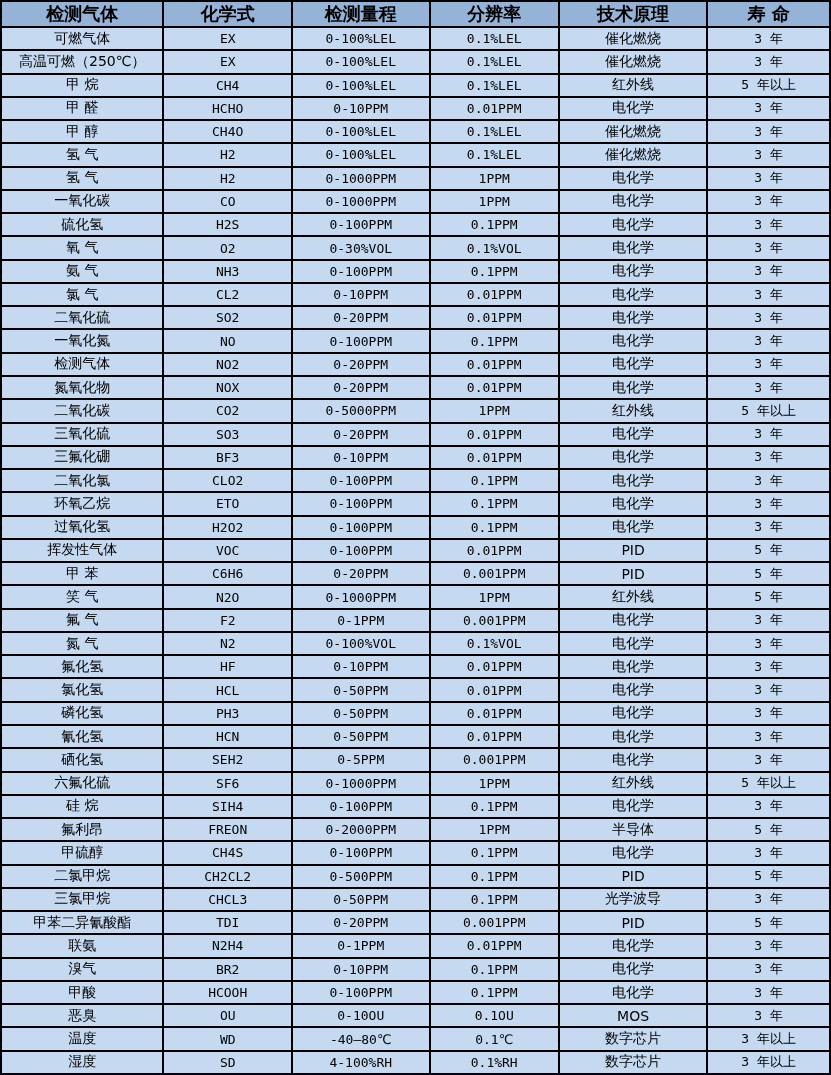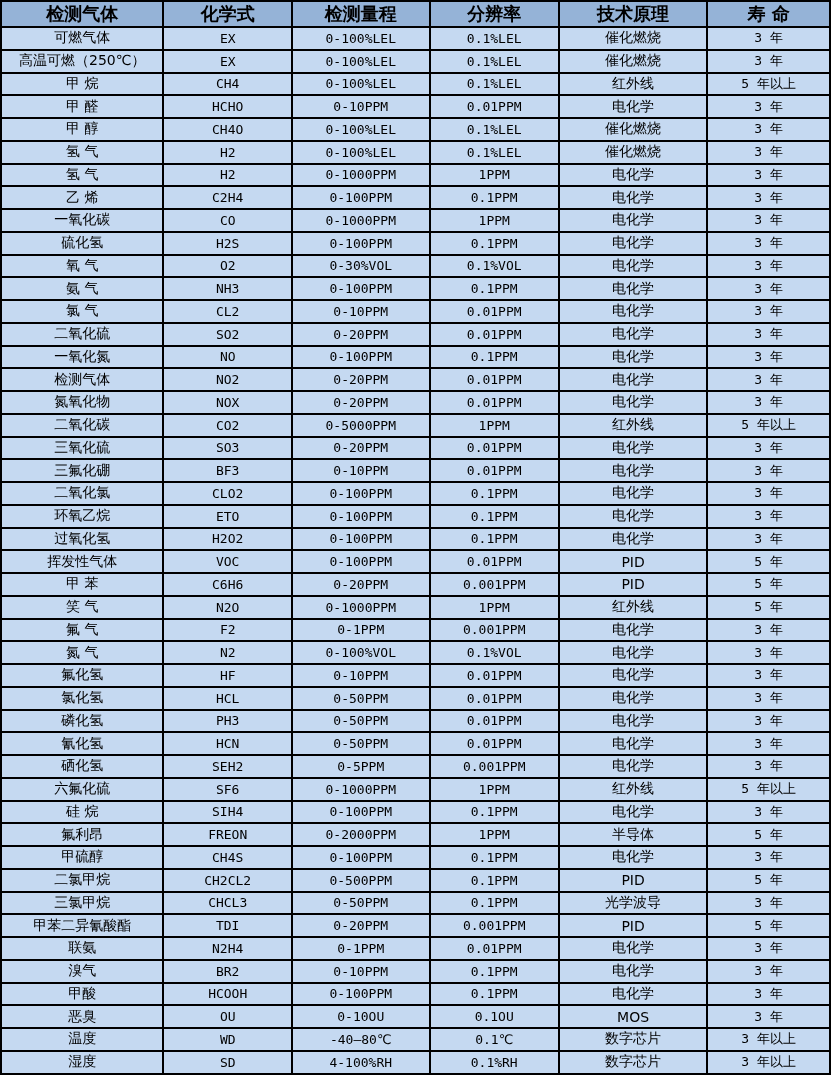--- a/index.html
+++ b/index.html
@@ -120,28 +120,20 @@
       </tr>
       <tr>
         <td class="cjk">氢 气</td>
         <td>H2</td>
         <td>0-1000PPM</td>
         <td>1PPM</td>
         <td class="cjk">电化学</td>
         <td>3 年</td>
       </tr>
       <tr>
-        <td class="cjk">乙 烯</td>
-        <td>C2H4</td>
-        <td>0-100PPM</td>
-        <td>0.1PPM</td>
-        <td class="cjk">电化学</td>
-        <td>3 年</td>
-      </tr>
-      <tr>
         <td class="cjk">一氧化碳</td>
         <td>CO</td>
         <td>0-1000PPM</td>
         <td>1PPM</td>
         <td class="cjk">电化学</td>
         <td>3 年</td>
       </tr>
       <tr>
         <td class="cjk">硫化氢</td>
         <td>H2S</td>

